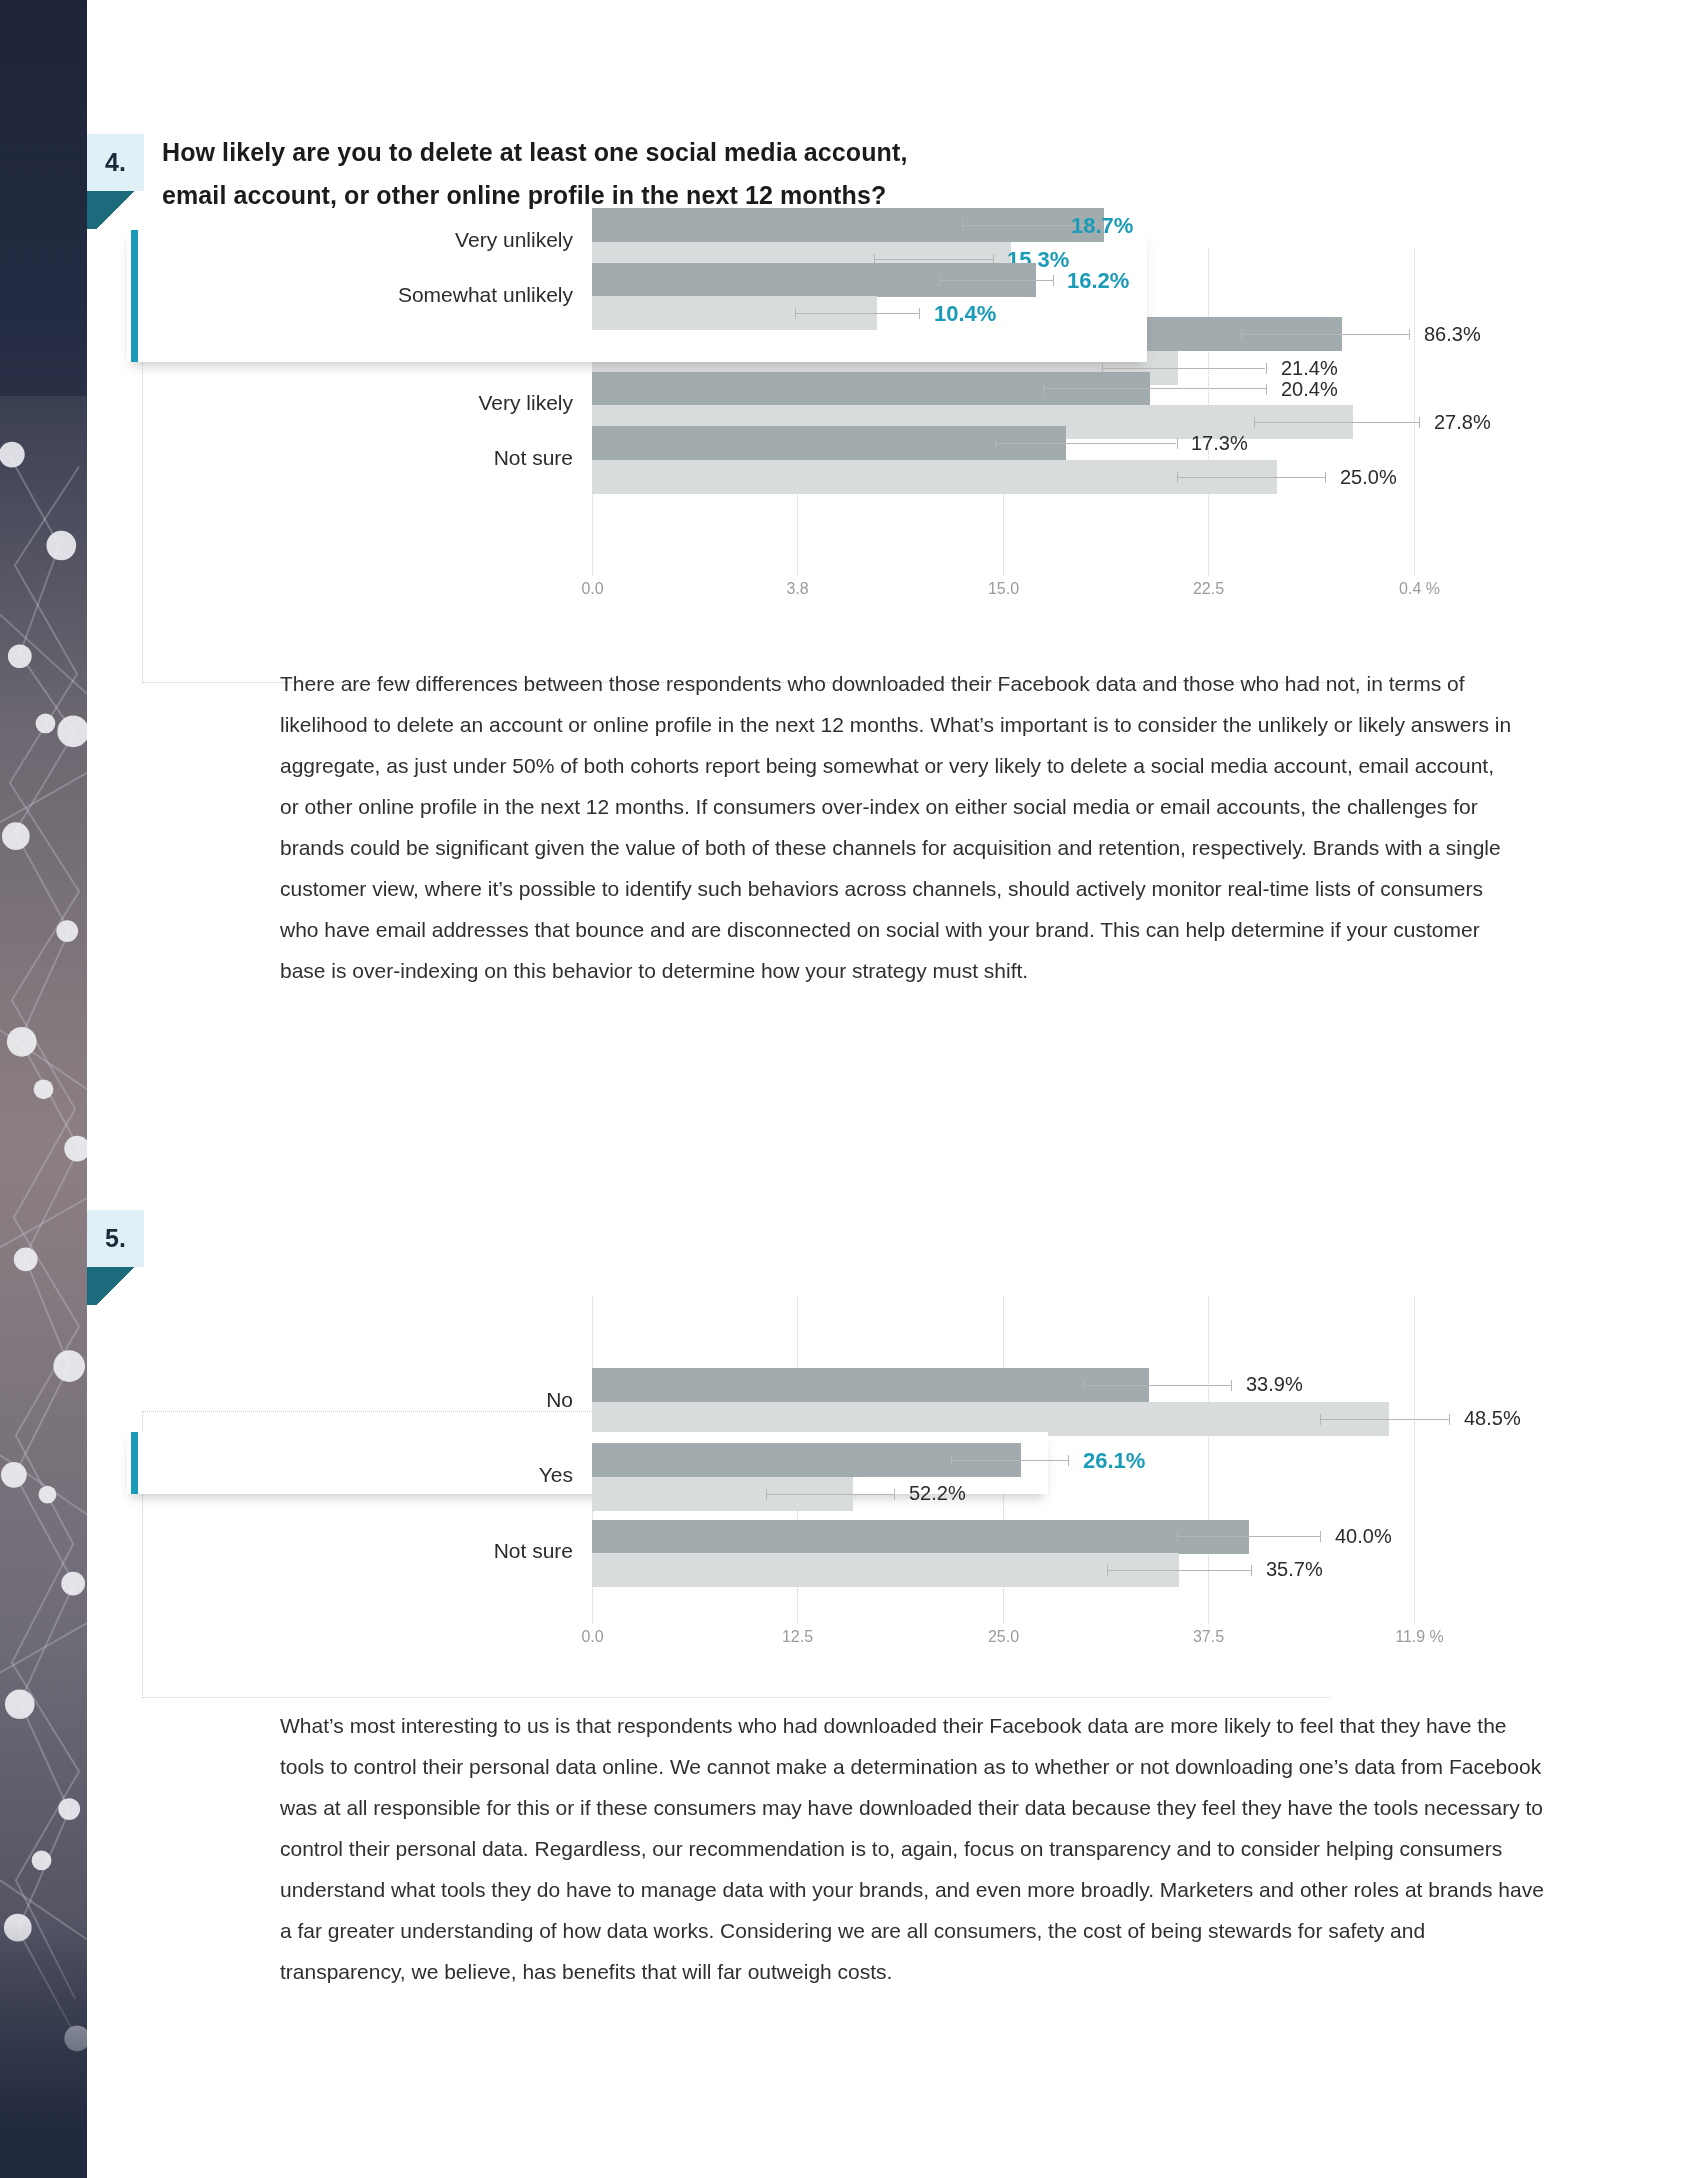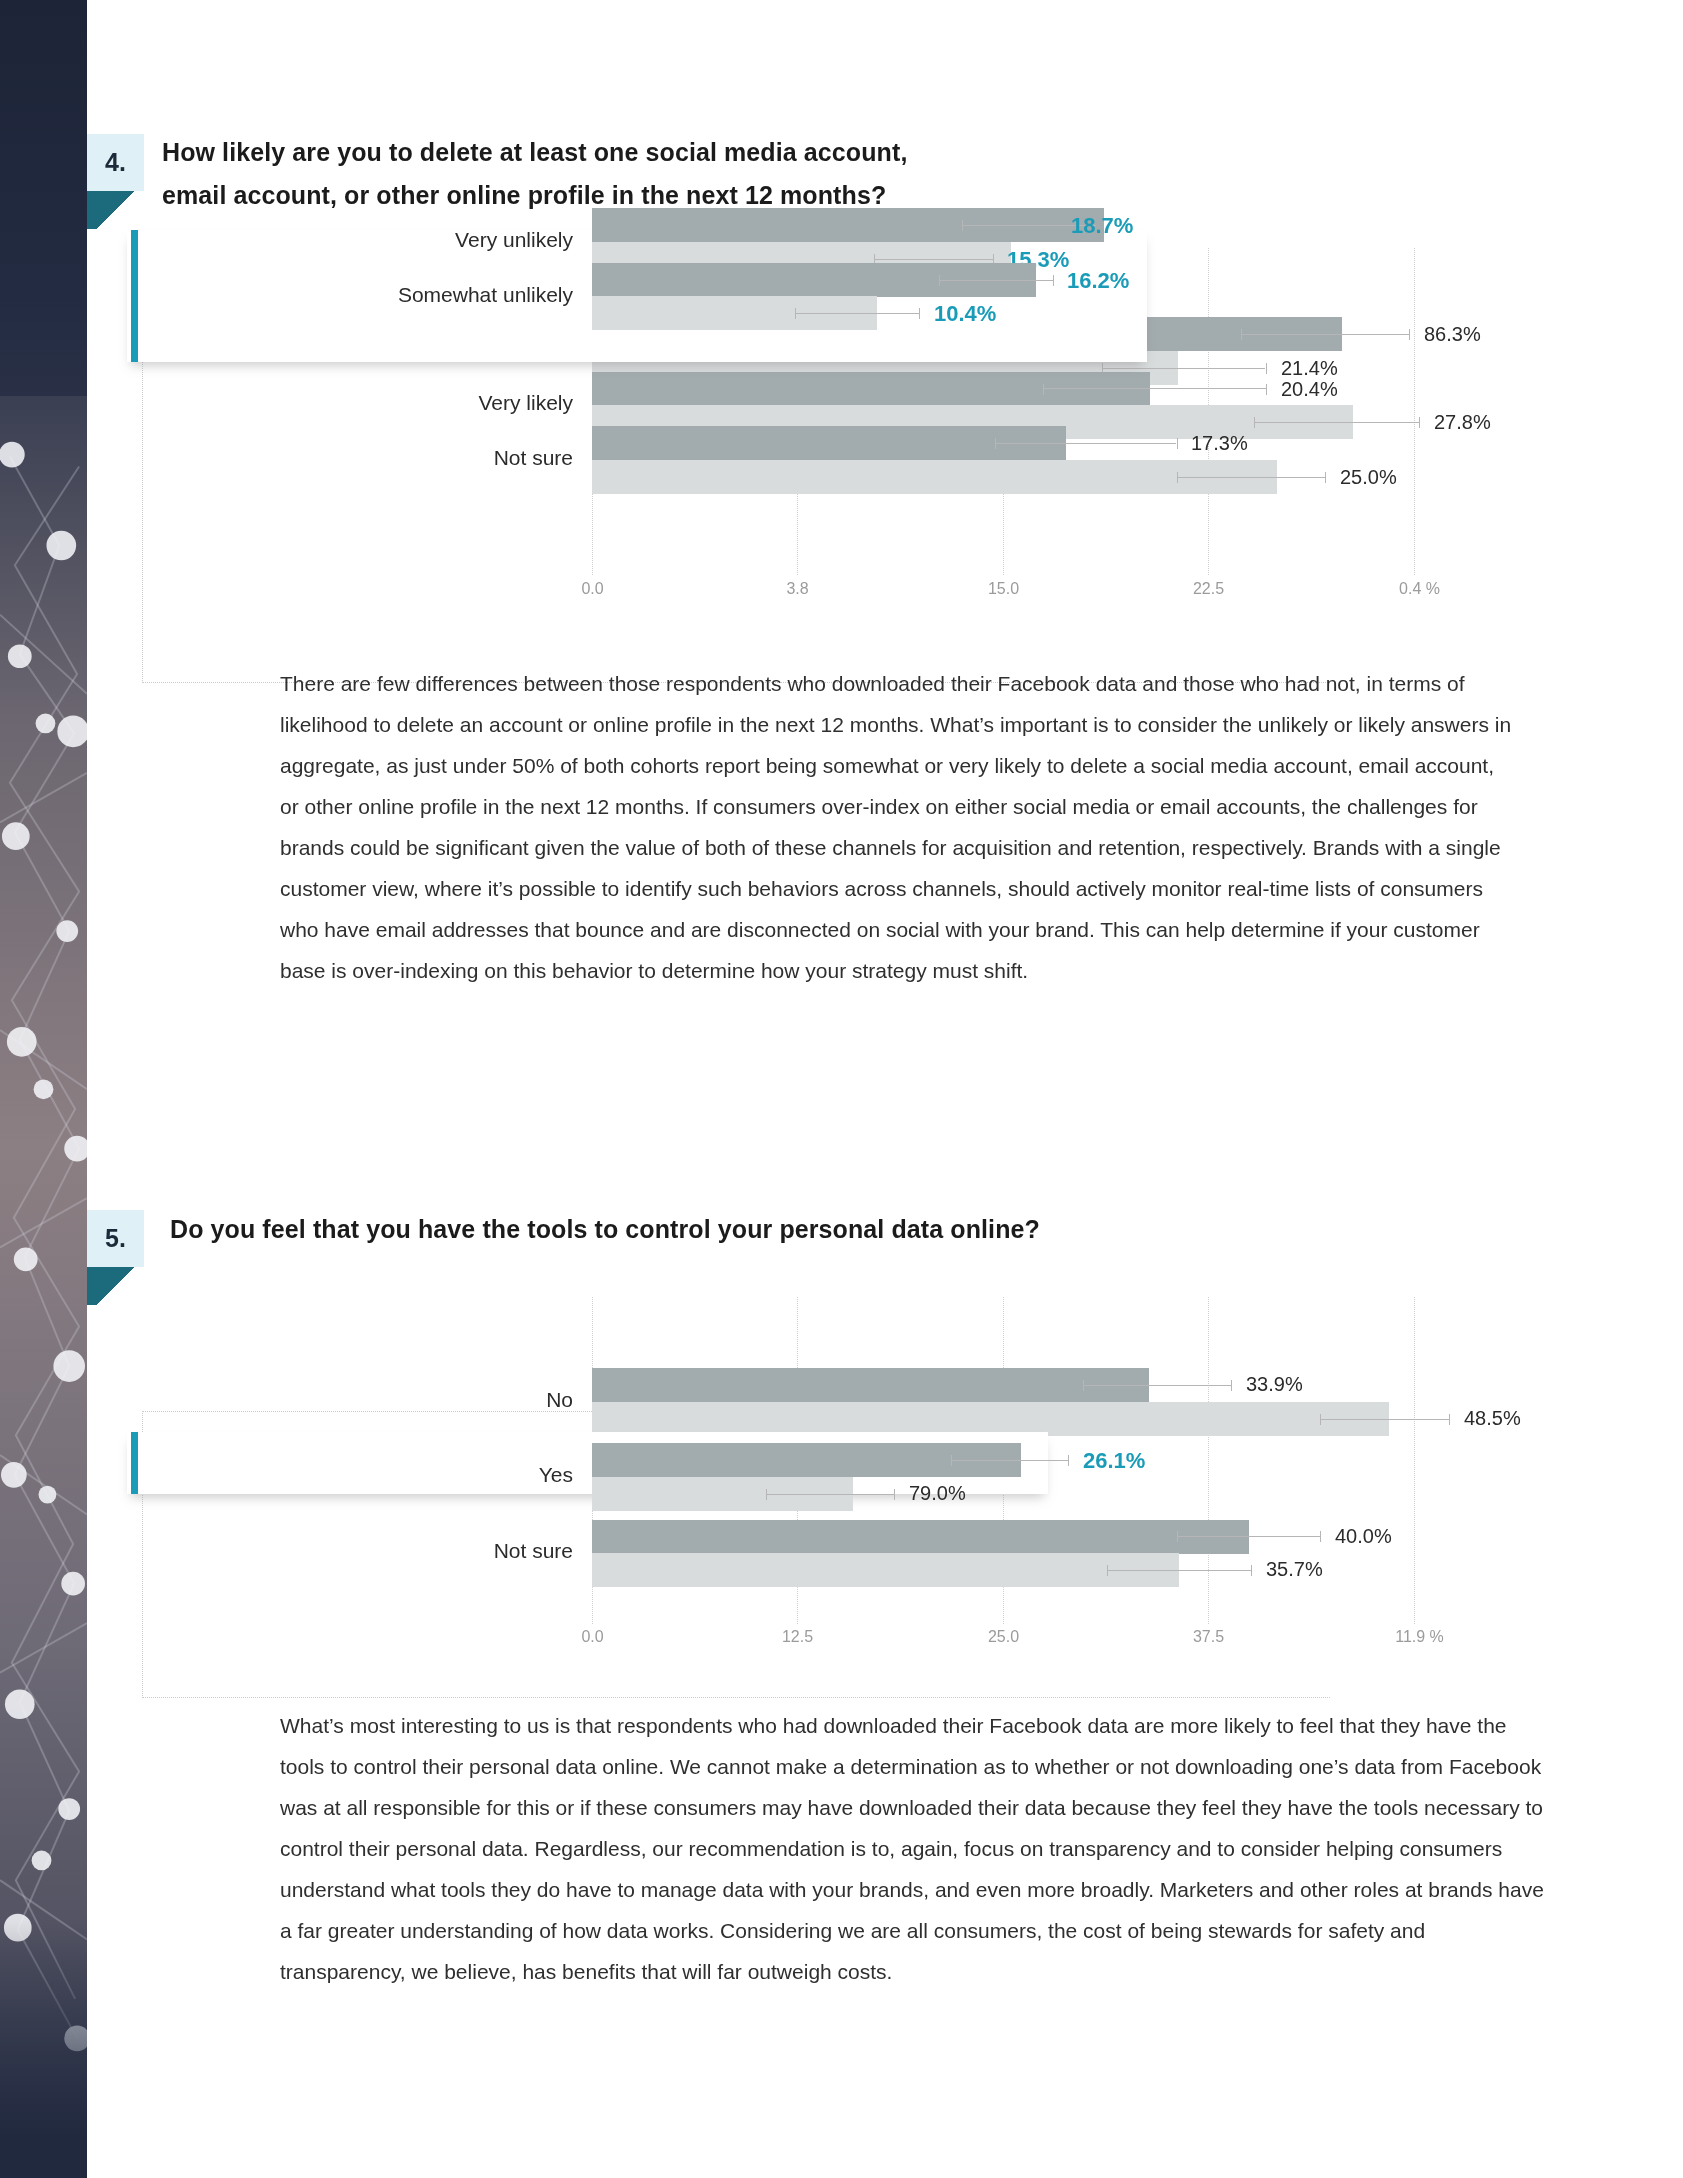--- a/index.html
+++ b/index.html
@@ -221,23 +221,20 @@
     <div class="ticklabel" style="left:1213px; top:342px; width:129px;">0.4 %</div>
   </div>
 
   <div class="body" style="left:280px; top:663px; width:1233px;">There are few differences between those respondents who downloaded their Facebook data and those who had not, in terms of likelihood to delete an account or online profile in the next 12 months. What’s important is to consider the unlikely or likely answers in aggregate, as just under 50% of both cohorts report being somewhat or very likely to delete a social media account, email account, or other online profile in the next 12 months. If consumers over-index on either social media or email accounts, the challenges for brands could be significant given the value of both of these channels for acquisition and retention, respectively. Brands with a single customer view, where it’s possible to identify such behaviors across channels, should actively monitor real-time lists of consumers who have email addresses that bounce and are disconnected on social with your brand. This can help determine if your customer base is over-indexing on this behavior to determine how your strategy must shift.</div>
 
   <div class="qnum" style="left:87px; top:1210px;">
     <span>5.</span>
   </div>
   <div class="qnum-tail" style="left:87px; top:1267px;"></div>
 
-  <div class="qtitle" style="left:170px; top:1208px; width:1238px;">
-    <div>Do you feel that you have the tools to control your personal data online?</div>
-  </div>
 
   <div class="dotframe" style="left:142px; top:1411px; width:1188px; height:287px;"></div>
 
   <div class="chart" style="left:142px; top:1277px; width:1238px; height:356px;">
 
     <div class="gridline" style="left:450px;  top:20px; height:327px;"></div>
     <div class="gridline" style="left:655px;  top:20px; height:327px;"></div>
     <div class="gridline" style="left:861px;  top:20px; height:327px;"></div>
     <div class="gridline" style="left:1066px; top:20px; height:327px;"></div>
     <div class="gridline" style="left:1272px; top:20px; height:327px;"></div>
@@ -272,21 +269,21 @@
     <div class="catlabel" style="left:99px; top:186px; width:332px;">Yes</div>
     <div class="bar bar-dl" style="left:450px; top:166px; width:429px;"></div>
     <div class="bar bar-nd" style="left:450px; top:200px; width:261px;"></div>
     <div class="leader-cap" style="left:809px; top:178px;"></div>
     <div class="leader" style="left:809px; top:183px; width:117px;"></div>
     <div class="leader-cap" style="left:926px; top:178px;"></div>
     <div class="vlabel hi" style="left:941px; top:171px;">26.1%</div>
     <div class="leader-cap" style="left:624px; top:212px;"></div>
     <div class="leader" style="left:624px; top:217px; width:129px;"></div>
     <div class="leader-cap" style="left:752px; top:212px;"></div>
-    <div class="vlabel" style="left:767px; top:205px;">79.0%</div>
+    <div class="vlabel" style="left:767px; top:205px;">52.2%</div>
 
     <div class="ticklabel" style="left:391px;  top:351px; width:119px;">0.0</div>
     <div class="ticklabel" style="left:596px;  top:351px; width:119px;">12.5</div>
     <div class="ticklabel" style="left:802px;  top:351px; width:119px;">25.0</div>
     <div class="ticklabel" style="left:1007px; top:351px; width:119px;">37.5</div>
     <div class="ticklabel" style="left:1213px; top:351px; width:129px;">11.9 %</div>
   </div>
 
   <div class="body" style="left:280px; top:1705px; width:1272px;">What’s most interesting to us is that respondents who had downloaded their Facebook data are more likely to feel that they have the tools to control their personal data online. We cannot make a determination as to whether or not downloading one’s data from Facebook was at all responsible for this or if these consumers may have downloaded their data because they feel they have the tools necessary to control their personal data. Regardless, our recommendation is to, again, focus on transparency and to consider helping consumers understand what tools they do have to manage data with your brands, and even more broadly. Marketers and other roles at brands have a far greater understanding of how data works. Considering we are all consumers, the cost of being stewards for safety and transparency, we believe, has benefits that will far outweigh costs.</div>
 

